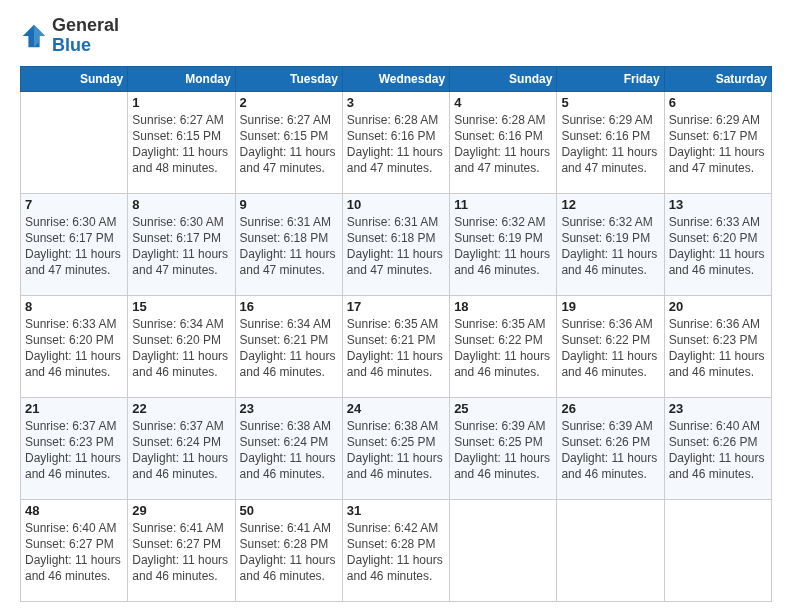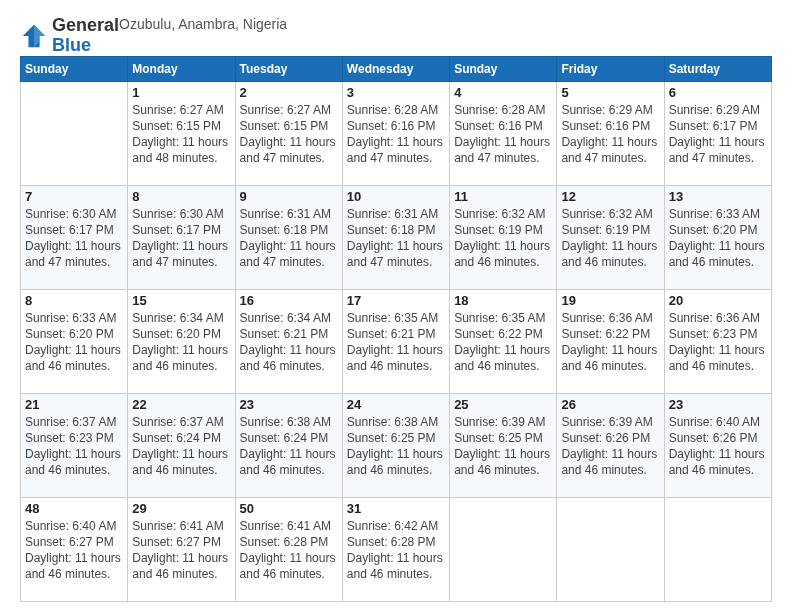--- a/index.html
+++ b/index.html
@@ -12,21 +12,23 @@
     }
     .page {
       width: 792px;
       height: 612px;
       padding: 16px 20px 10px 20px;
       display: flex;
       flex-direction: column;
     }
     .header {
       display: flex;
+      justify-content: space-between;
       align-items: flex-start;
+      margin-bottom: 10px;
     }
     .logo {
       display: flex;
       align-items: center;
       gap: 4px;
     }
     .logo-text {
       font-size: 18px;
       font-weight: bold;
       line-height: 1.1;
@@ -84,39 +86,38 @@
     .day-info {
       font-size: 12px;
       color: #444;
       line-height: 1.35;
     }
     .empty-cell {
       background: #f9f9f9;
     }
     tr:nth-child(even) td { background: #f5f8fc; }
     tr:nth-child(odd) td { background: #fff; }
-    .calendar thead tr th { background: #1a6eb5; }
+    .calendar thead tr th { background: #1a6eb5; text-align: right; }
   </style>
 </head>
 <body>
 
 <div class="page">
   <div class="header">
     <div class="logo">
       <svg class="logo-icon" viewBox="0 0 40 40">
         <polygon points="20,4 36,20 28,20 28,36 12,36 12,20 4,20" fill="#1a6eb5"></polygon>
         <polygon points="20,4 36,20 28,20 28,28 20,36 20,4" fill="#5ba3d9" opacity="0.6"></polygon>
       </svg>
       <div class="logo-text">
         <span class="logo-general">General</span><br>
         <span class="logo-blue">Blue</span>
       </div>
     </div>
     <div class="title-block">
-      <div class="subtitle">Ozubulu, Anambra, Nigeria</div>
     </div>
   </div>
 
   <table class="calendar">
     <thead>
       <tr>
       <th>Sunday</th>
           <th>Monday</th>
           <th>Tuesday</th>
           <th>Wednesday</th>

